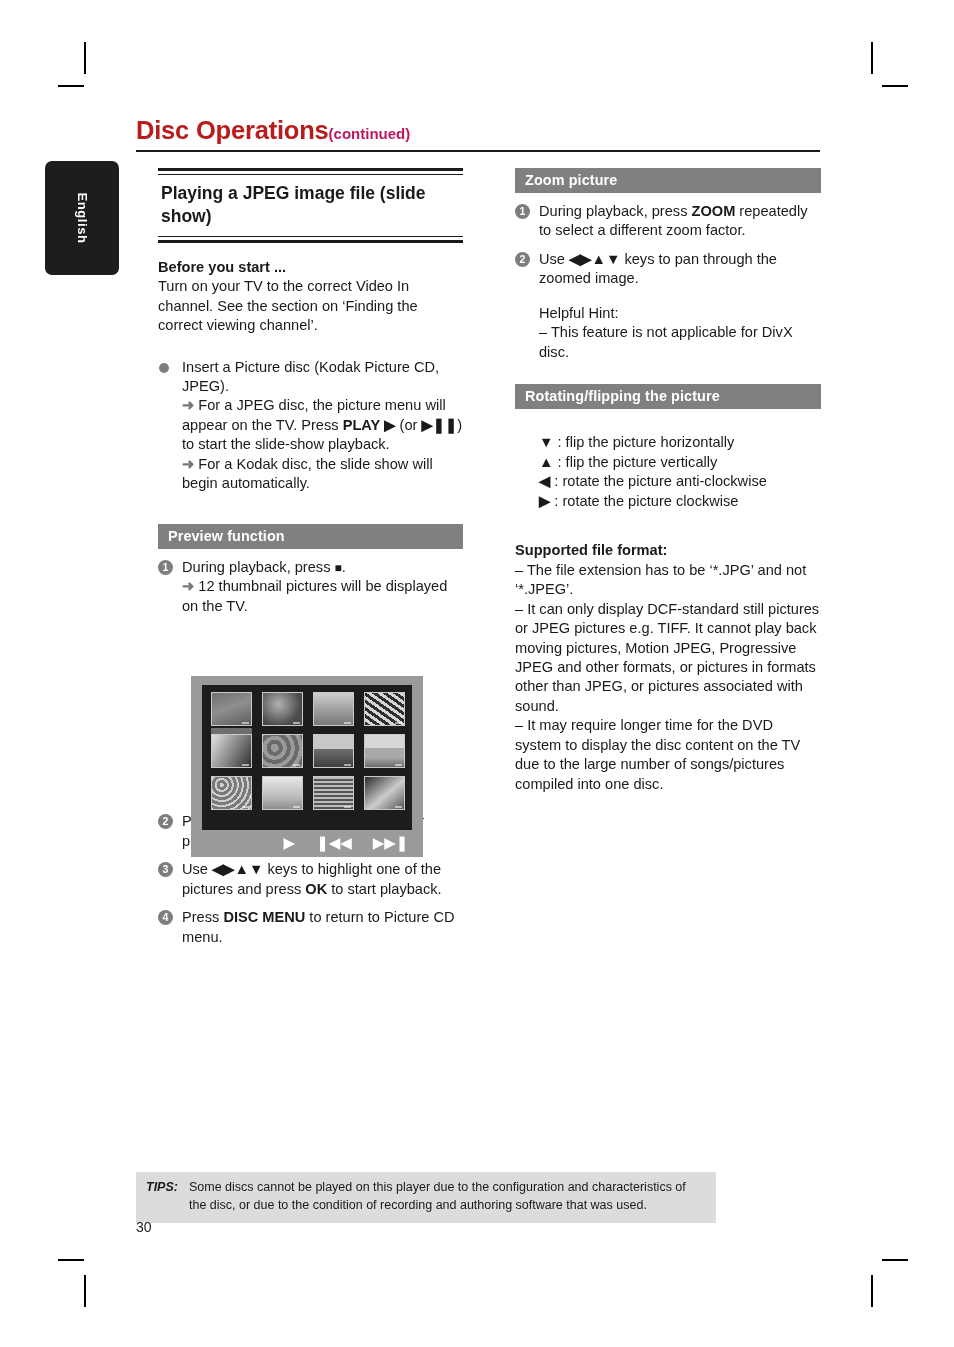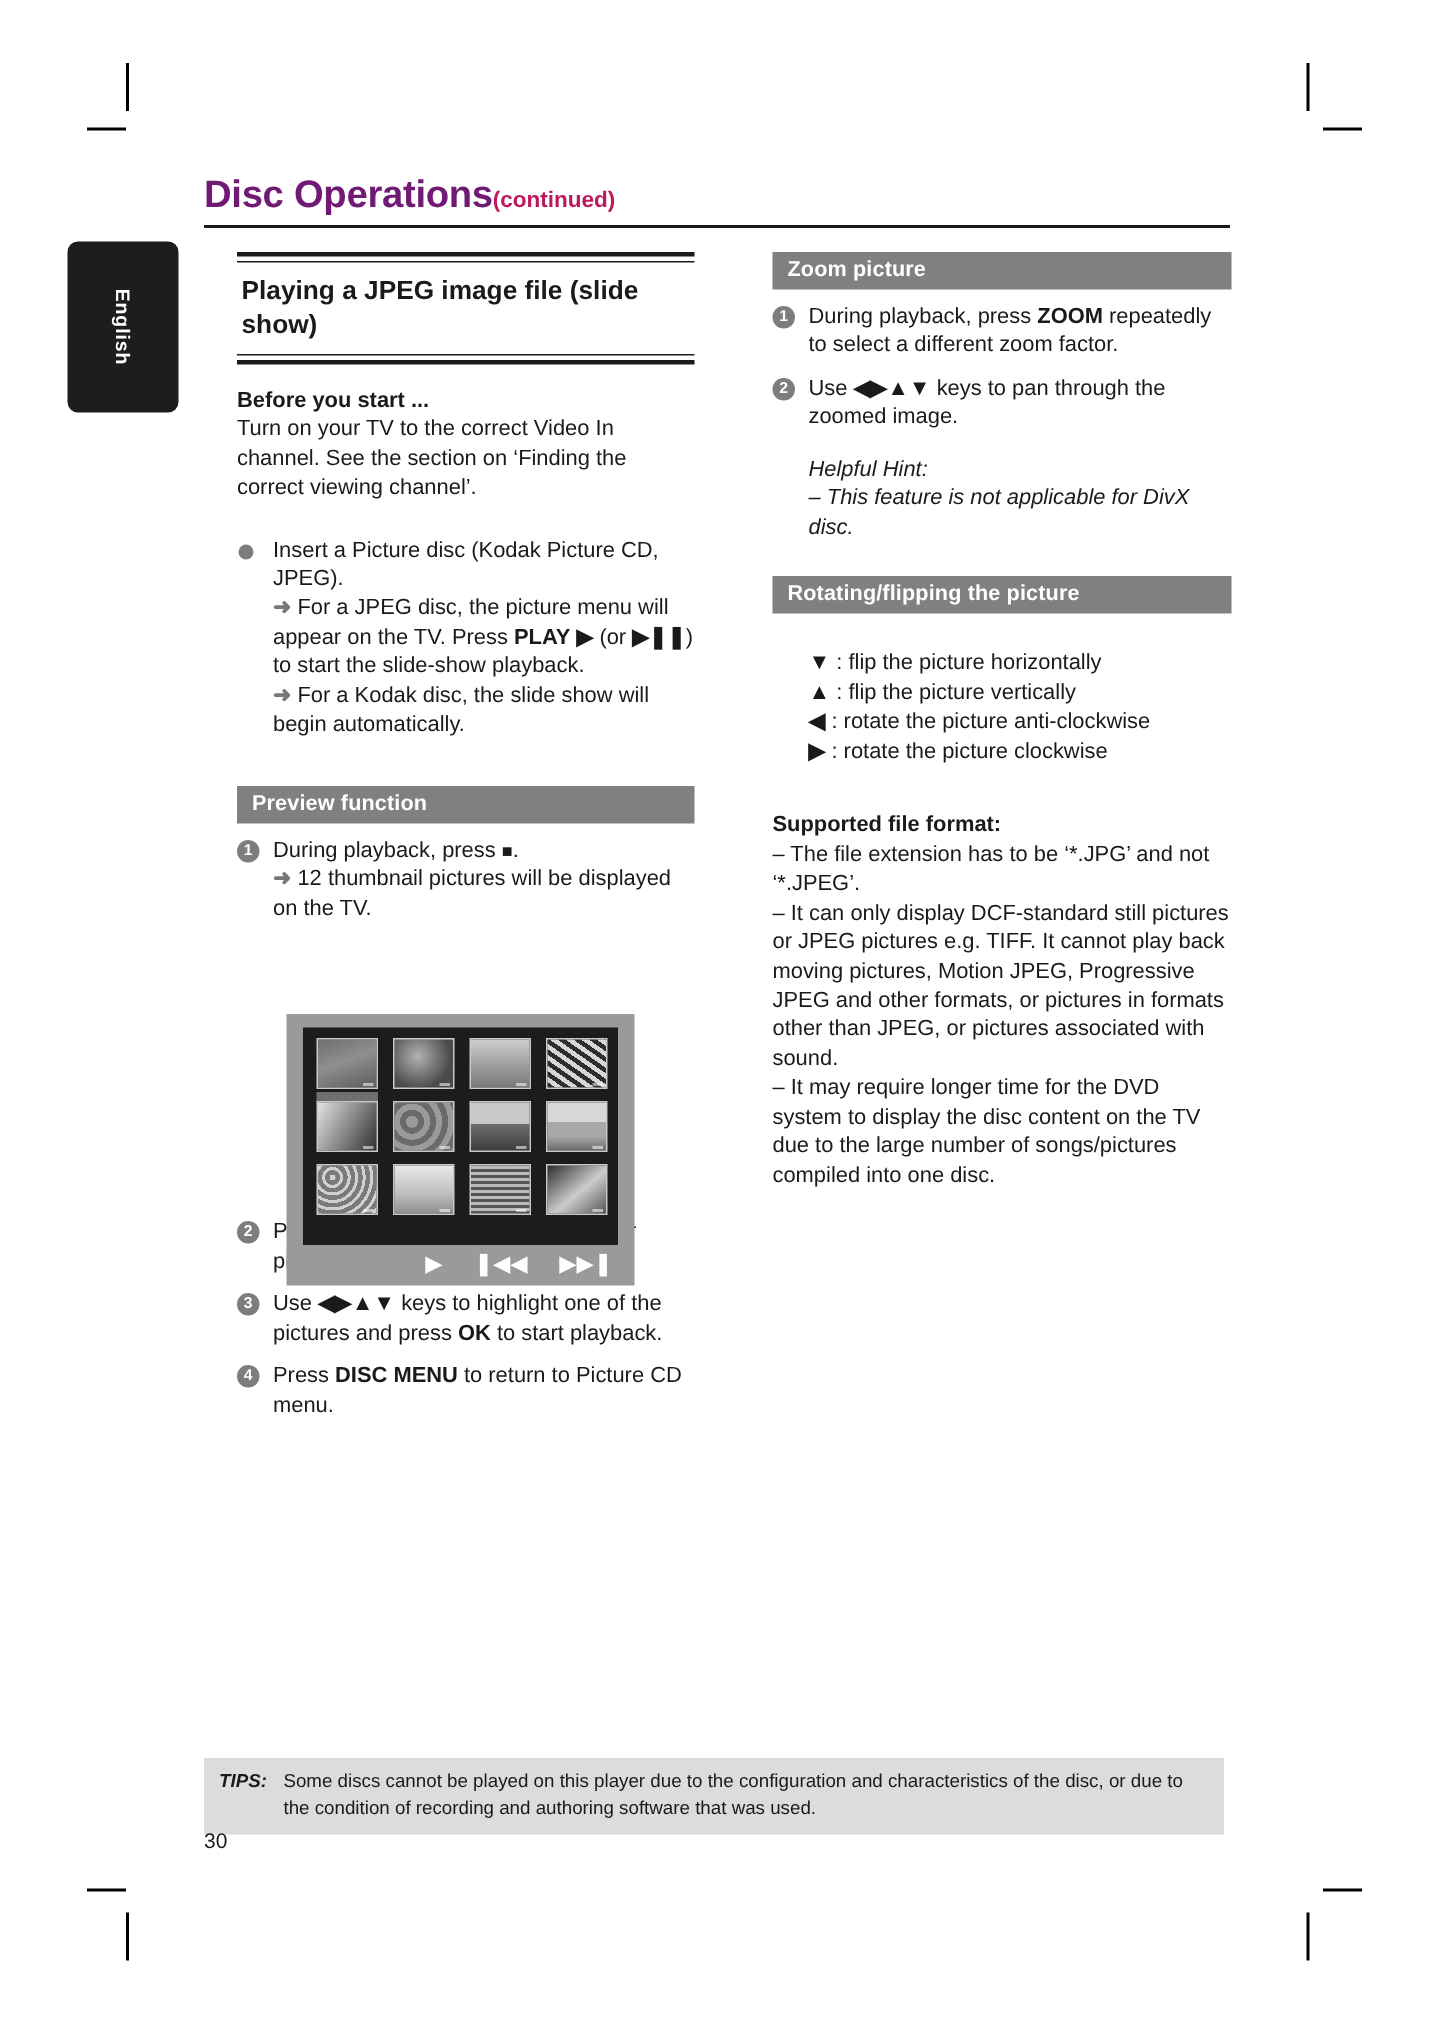--- a/index.html
+++ b/index.html
@@ -28,21 +28,21 @@
   #chapter-title {
     position: absolute;
     left: 136px;
     top: 116px;
     width: 684px;
   }
   #chapter-title .big {
     font-size: 25.5px;
     font-weight: bold;
     letter-spacing: -0.2px;
-    color: #701a75;
+    color: #b91c1c;
   }
   #chapter-title .cont {
     font-size: 15px;
     font-weight: bold;
     color: #be185d;
   }
   #title-rule {
     position: absolute;
     left: 136px;
     top: 150px;
@@ -86,21 +86,21 @@
     font-size: 17.5px;
     font-weight: bold;
     line-height: 1.35;
     color: #1a1a1a;
     padding: 7px 0 7px 3px;
   }
 
   
   .body { font-size: 14.6px; line-height: 1.335; color: #1a1a1a; }
   .bold { font-weight: bold; }
-  .ital { font-style: italic; }
+  .ital { }
   p.block { margin: 0; }
   .sp-s { height: 9px; }
   .sp-m { height: 15px; }
   .sp-l { height: 22px; }
   .sp-xl { height: 30px; }
 
   
   .bar {
     background: #808080;
     color: #ffffff;
@@ -189,21 +189,21 @@
     padding-left: 78px;
     box-sizing: border-box;
   }
   #tv-controls span { color: #ffffff; font-size: 15px; line-height: 1; }
 
   
   #tips {
     position: absolute;
     left: 136px;
     top: 1172px;
-    width: 680px;
+    width: 580px;
     background: #dcdcdc;
     padding: 7px 10px 8px 10px;
     box-sizing: border-box;
     display: flex;
     gap: 11px;
   }
   #tips .lbl {
     font-size: 12.5px;
     font-weight: bold;
     font-style: italic;

